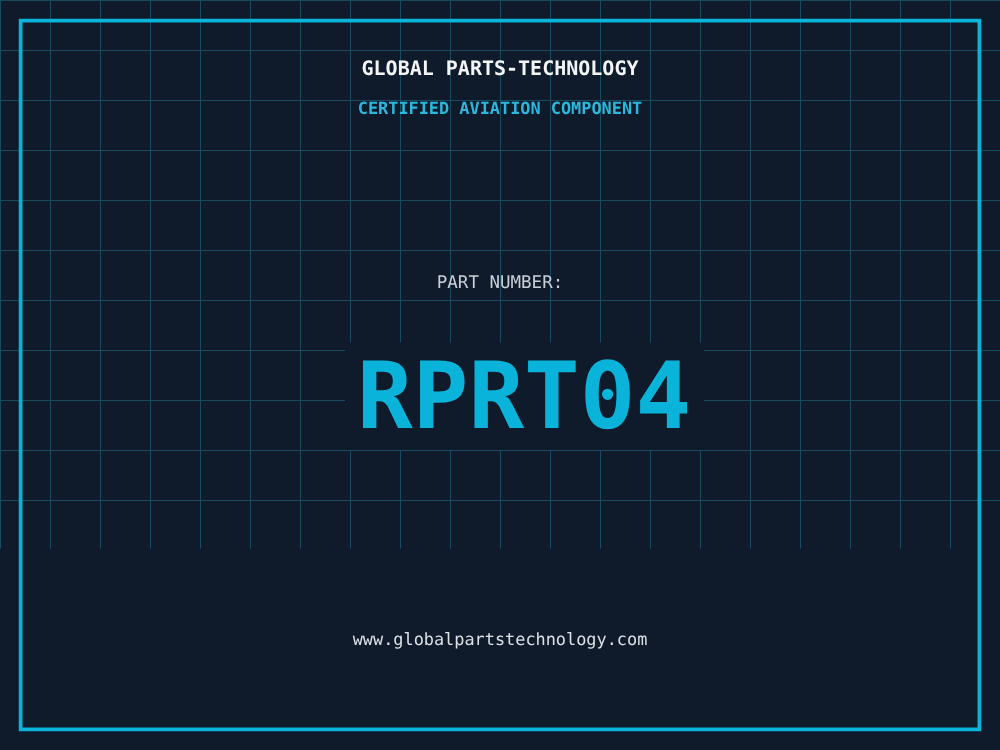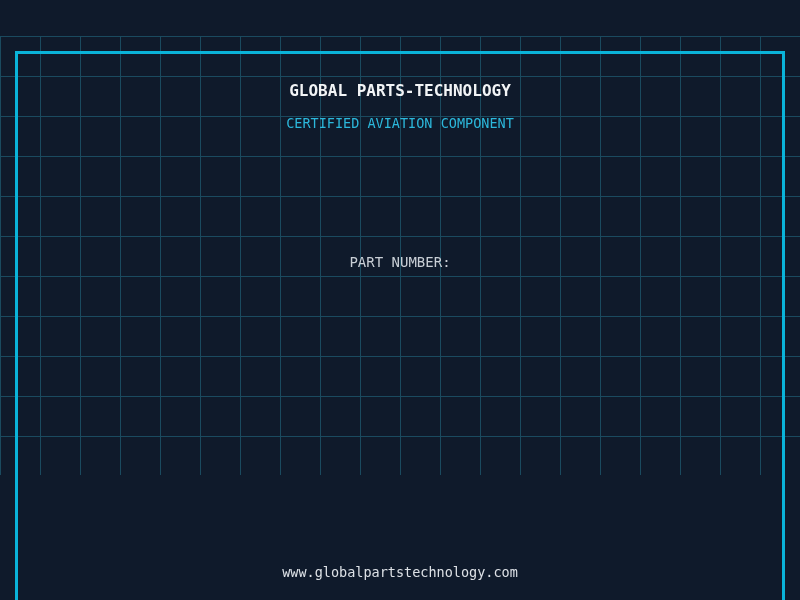--- a/index.html
+++ b/index.html
@@ -15,21 +15,20 @@
   html, body {
     width: 800px; height: 600px;
     overflow: hidden;
     background: var(--bg);
     font-family: "DejaVu Sans Mono", "Liberation Mono", monospace;
   }
   .stage {
     position: relative;
     width: 800px; height: 439px;
     background: var(--bg);
-    margin-top: 36px;
   }
   .grid-layer {
     position: absolute; inset: 0;
     background-image:
       linear-gradient(to right, var(--grid) 1px, transparent 1px),
       linear-gradient(to bottom, var(--grid) 1px, transparent 1px);
     background-size: 40px 40px;
   }
   .frame {
     position: absolute;
@@ -48,52 +47,56 @@
     font-size: 16px;
     line-height: 1;
     font-weight: bold;
     color: var(--text-white);
   }
   .certification {
     top: 81px;
     font-size: 13.5px;
     line-height: 1;
     color: var(--accent-light);
+    font-weight: bold;
   }
   .part-number-label {
     top: 219px;
     font-size: 14px;
     line-height: 1;
     color: var(--text-gray);
   }
   .part-number-row { top: 255px; }
   .part-number {
     display: inline-block;
     font-size: 74px;
     line-height: 74px;
     font-weight: bold;
     color: var(--accent);
     background: var(--bg);
     padding: 6px 10px;
   }
   .website {
-    top: 530px;
+    top: 506px;
     font-size: 13.5px;
     line-height: 1;
     color: var(--text-soft);
   }
 </style>
 </head>
 <body>
 
 <div class="stage">
   <div class="grid-layer"></div>
   <div class="frame"></div>
 
   <div class="center-row company-name">GLOBAL PARTS-TECHNOLOGY</div>
 
   <div class="center-row certification">CERTIFIED AVIATION COMPONENT</div>
 
   <div class="center-row part-number-label">PART NUMBER:</div>
 
+  <div class="center-row part-number-row">
+    <span class="part-number">RPRT04</span>
+  </div>
 
   <div class="center-row website">www.globalpartstechnology.com</div>
 </div>
 
 </body></html>

